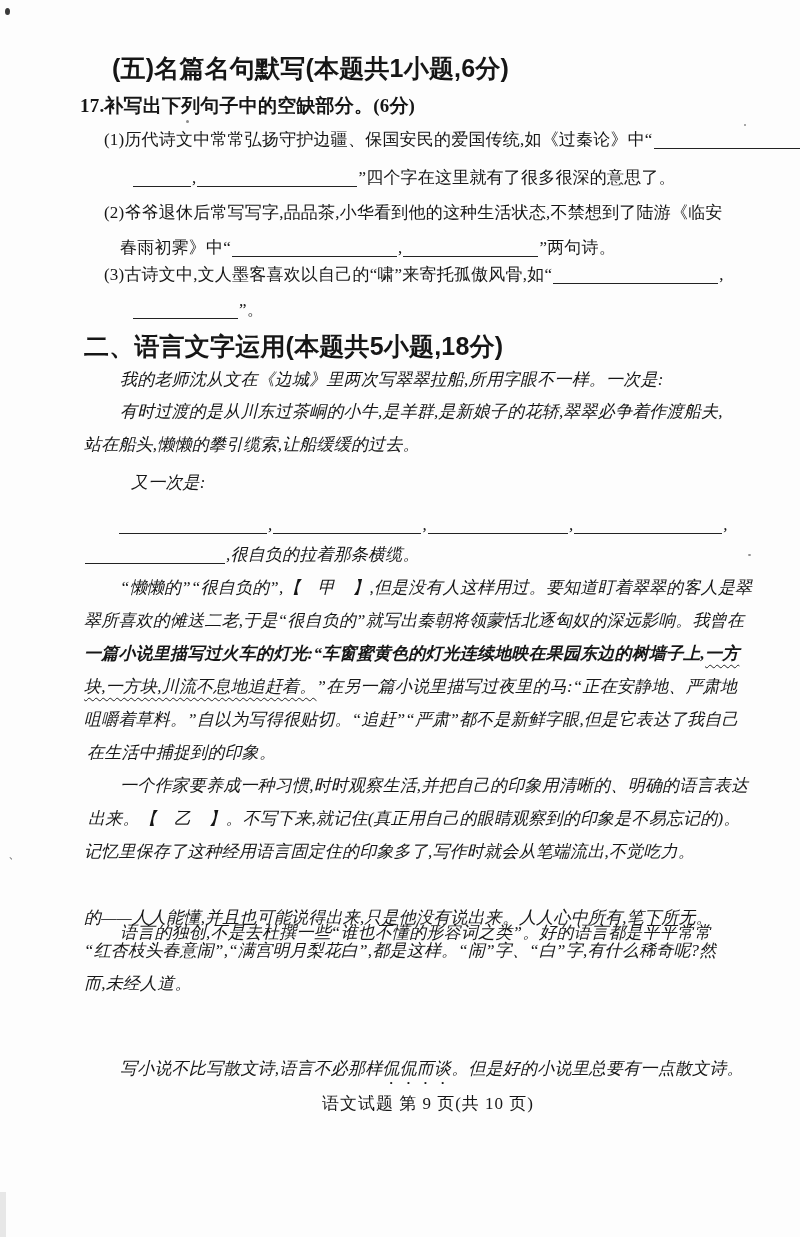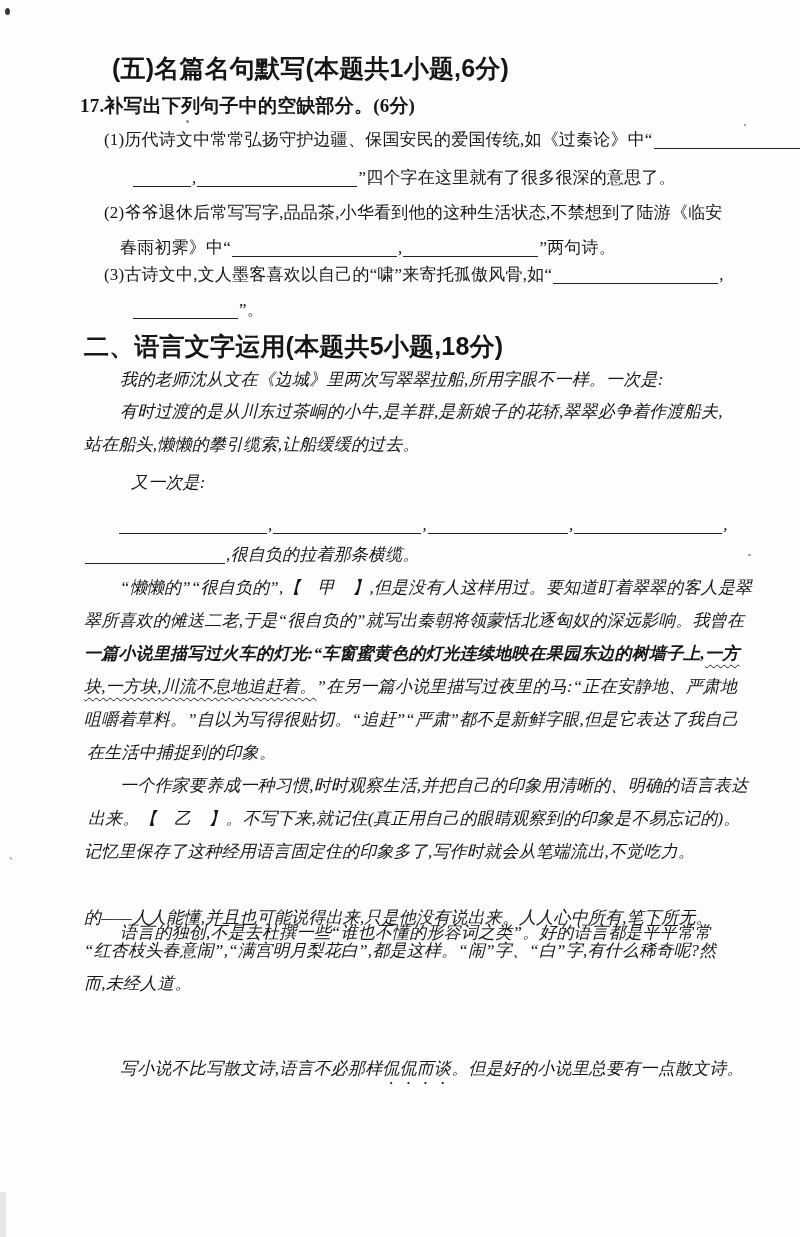--- a/index.html
+++ b/index.html
@@ -92,20 +92,21 @@
       <div class="line kai" style="top: 773px; left: 120px;"><span>一个作家要养成一种习惯,时时观察生活,并把自己的印象用清晰的、明确的语言表达</span></div>
       <div class="line kai" style="top: 806px; left: 88px;"><span>出来。【　乙　】。不写下来,就记住(真正用自己的眼睛观察到的印象是不易忘记的)。</span></div>
       <div class="line kai" style="top: 839px; left: 84px;"><span>记忆里保存了这种经用语言固定住的印象多了,写作时就会从笔端流出,不觉吃力。</span></div>
       <div class="line kai" style="top: 872px; left: 120px; margin-top: 48px;"><span>语言的独创,不是去杜撰一些“谁也不懂的形容词之类”。好的语言都是平平常常</span></div>
       <div class="line kai" style="top: 905px; left: 84px;"><span>的——人人能懂,并且也可能说得出来,只是他没有说出来。人人心中所有,笔下所无。</span></div>
       <div class="line kai" style="top: 938px; left: 84px;"><span>“红杏枝头春意闹”,“满宫明月梨花白”,都是这样。“闹”字、“白”字,有什么稀奇呢?然</span></div>
       <div class="line kai" style="top: 971px; left: 84px;"><span>而,未经人道。</span></div>
       <div class="line kai" style="top: 1056px; left: 120px;"><span>写小说不比写散文诗,语言不必那样</span><span class="emph">侃侃而谈</span><span>。但是好的小说里总要有一点散文诗。</span></div>
     </div>
 
+  <div class="footer">语文试题 第 9 页(共 10 页)</div>
 
   <div class="speck" style="left:5px;top:8px;width:5px;height:7px;"></div>
   <div class="speck light" style="left:186px;top:120px;width:3px;height:3px;"></div>
   <div class="speck light" style="left:744px;top:124px;width:2px;height:2px;"></div>
   <div class="speck light" style="left:748px;top:554px;width:3px;height:2px;"></div>
   <div class="mark-char" style="left:8px;top:845px;">、</div>
   <div class="corner-shade"></div>
 </div>
 
 </body></html>

